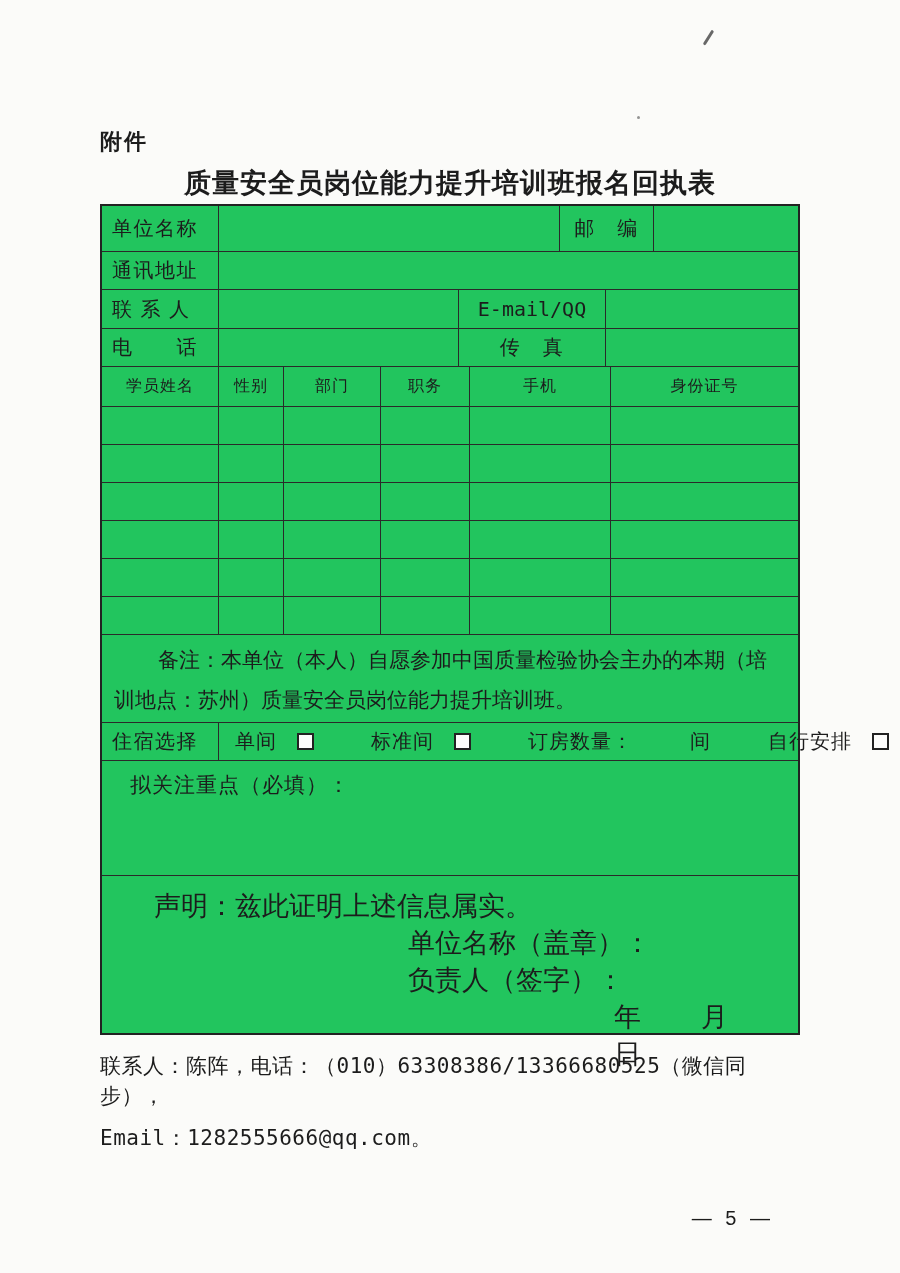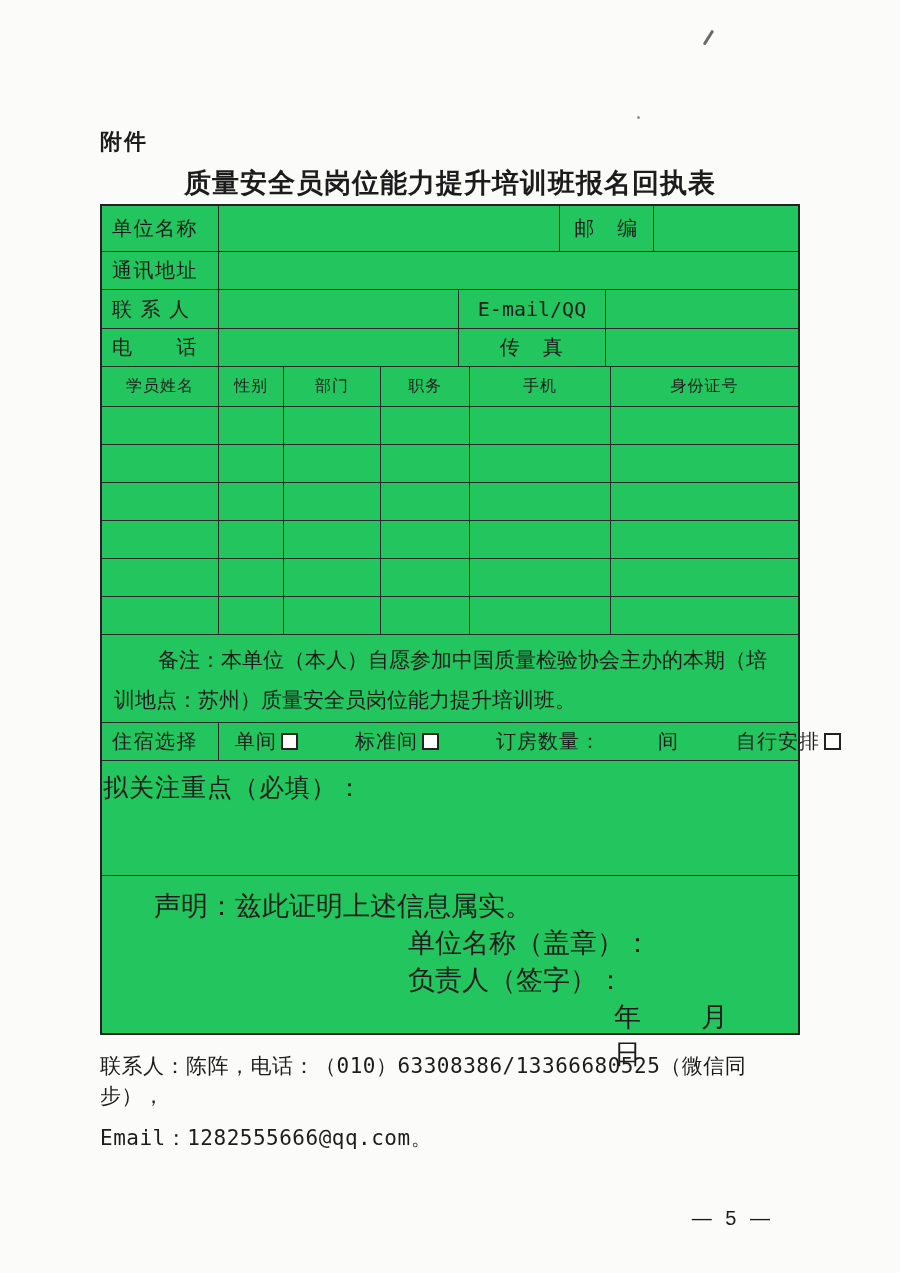--- a/index.html
+++ b/index.html
@@ -58,30 +58,30 @@
 
   .remark-cell { padding:5px 12px 0 12px; font-size:21px; line-height:40px; }
   .remark-cell .l1 { display:block; text-indent:44px; }
   .remark-cell .l2 { display:block; }
 
   .stay-cell {
     display:flex; align-items:center;
     padding-left:16px; font-size:20px; letter-spacing:1px;
     white-space:nowrap;
   }
-  .stay-cell .opt { display:inline-flex; align-items:center; }
+  .stay-cell .opt { display:inline-flex; align-items:center;gap:16px; }
   .sq {
     width:17px; height:17px;
     border:2px solid #222;
     display:inline-block; margin-left:4px;
     background:#fdfdfc;
   }
   .gap-lg { margin-left:57px; }
 
-  .focus-cell { padding:10px 0 0 1px; font-size:25px; letter-spacing:1px; }
+  .focus-cell { padding:10px 0 0 28px; font-size:21px; letter-spacing:1px; }
 
   .decl-cell { padding-top:12px; font-size:27px; line-height:37px; }
   .decl-cell .statement { display:block; margin-left:52px; }
   .decl-cell .seal, .decl-cell .signer { display:block; margin-left:306px; }
   .decl-cell .date { display:block; margin-left:512px; letter-spacing:2px; }
 
   .footer-note {
     margin:16px 100px 12px 100px;
     font-size:21px; line-height:30px; letter-spacing:0.5px;
   }

